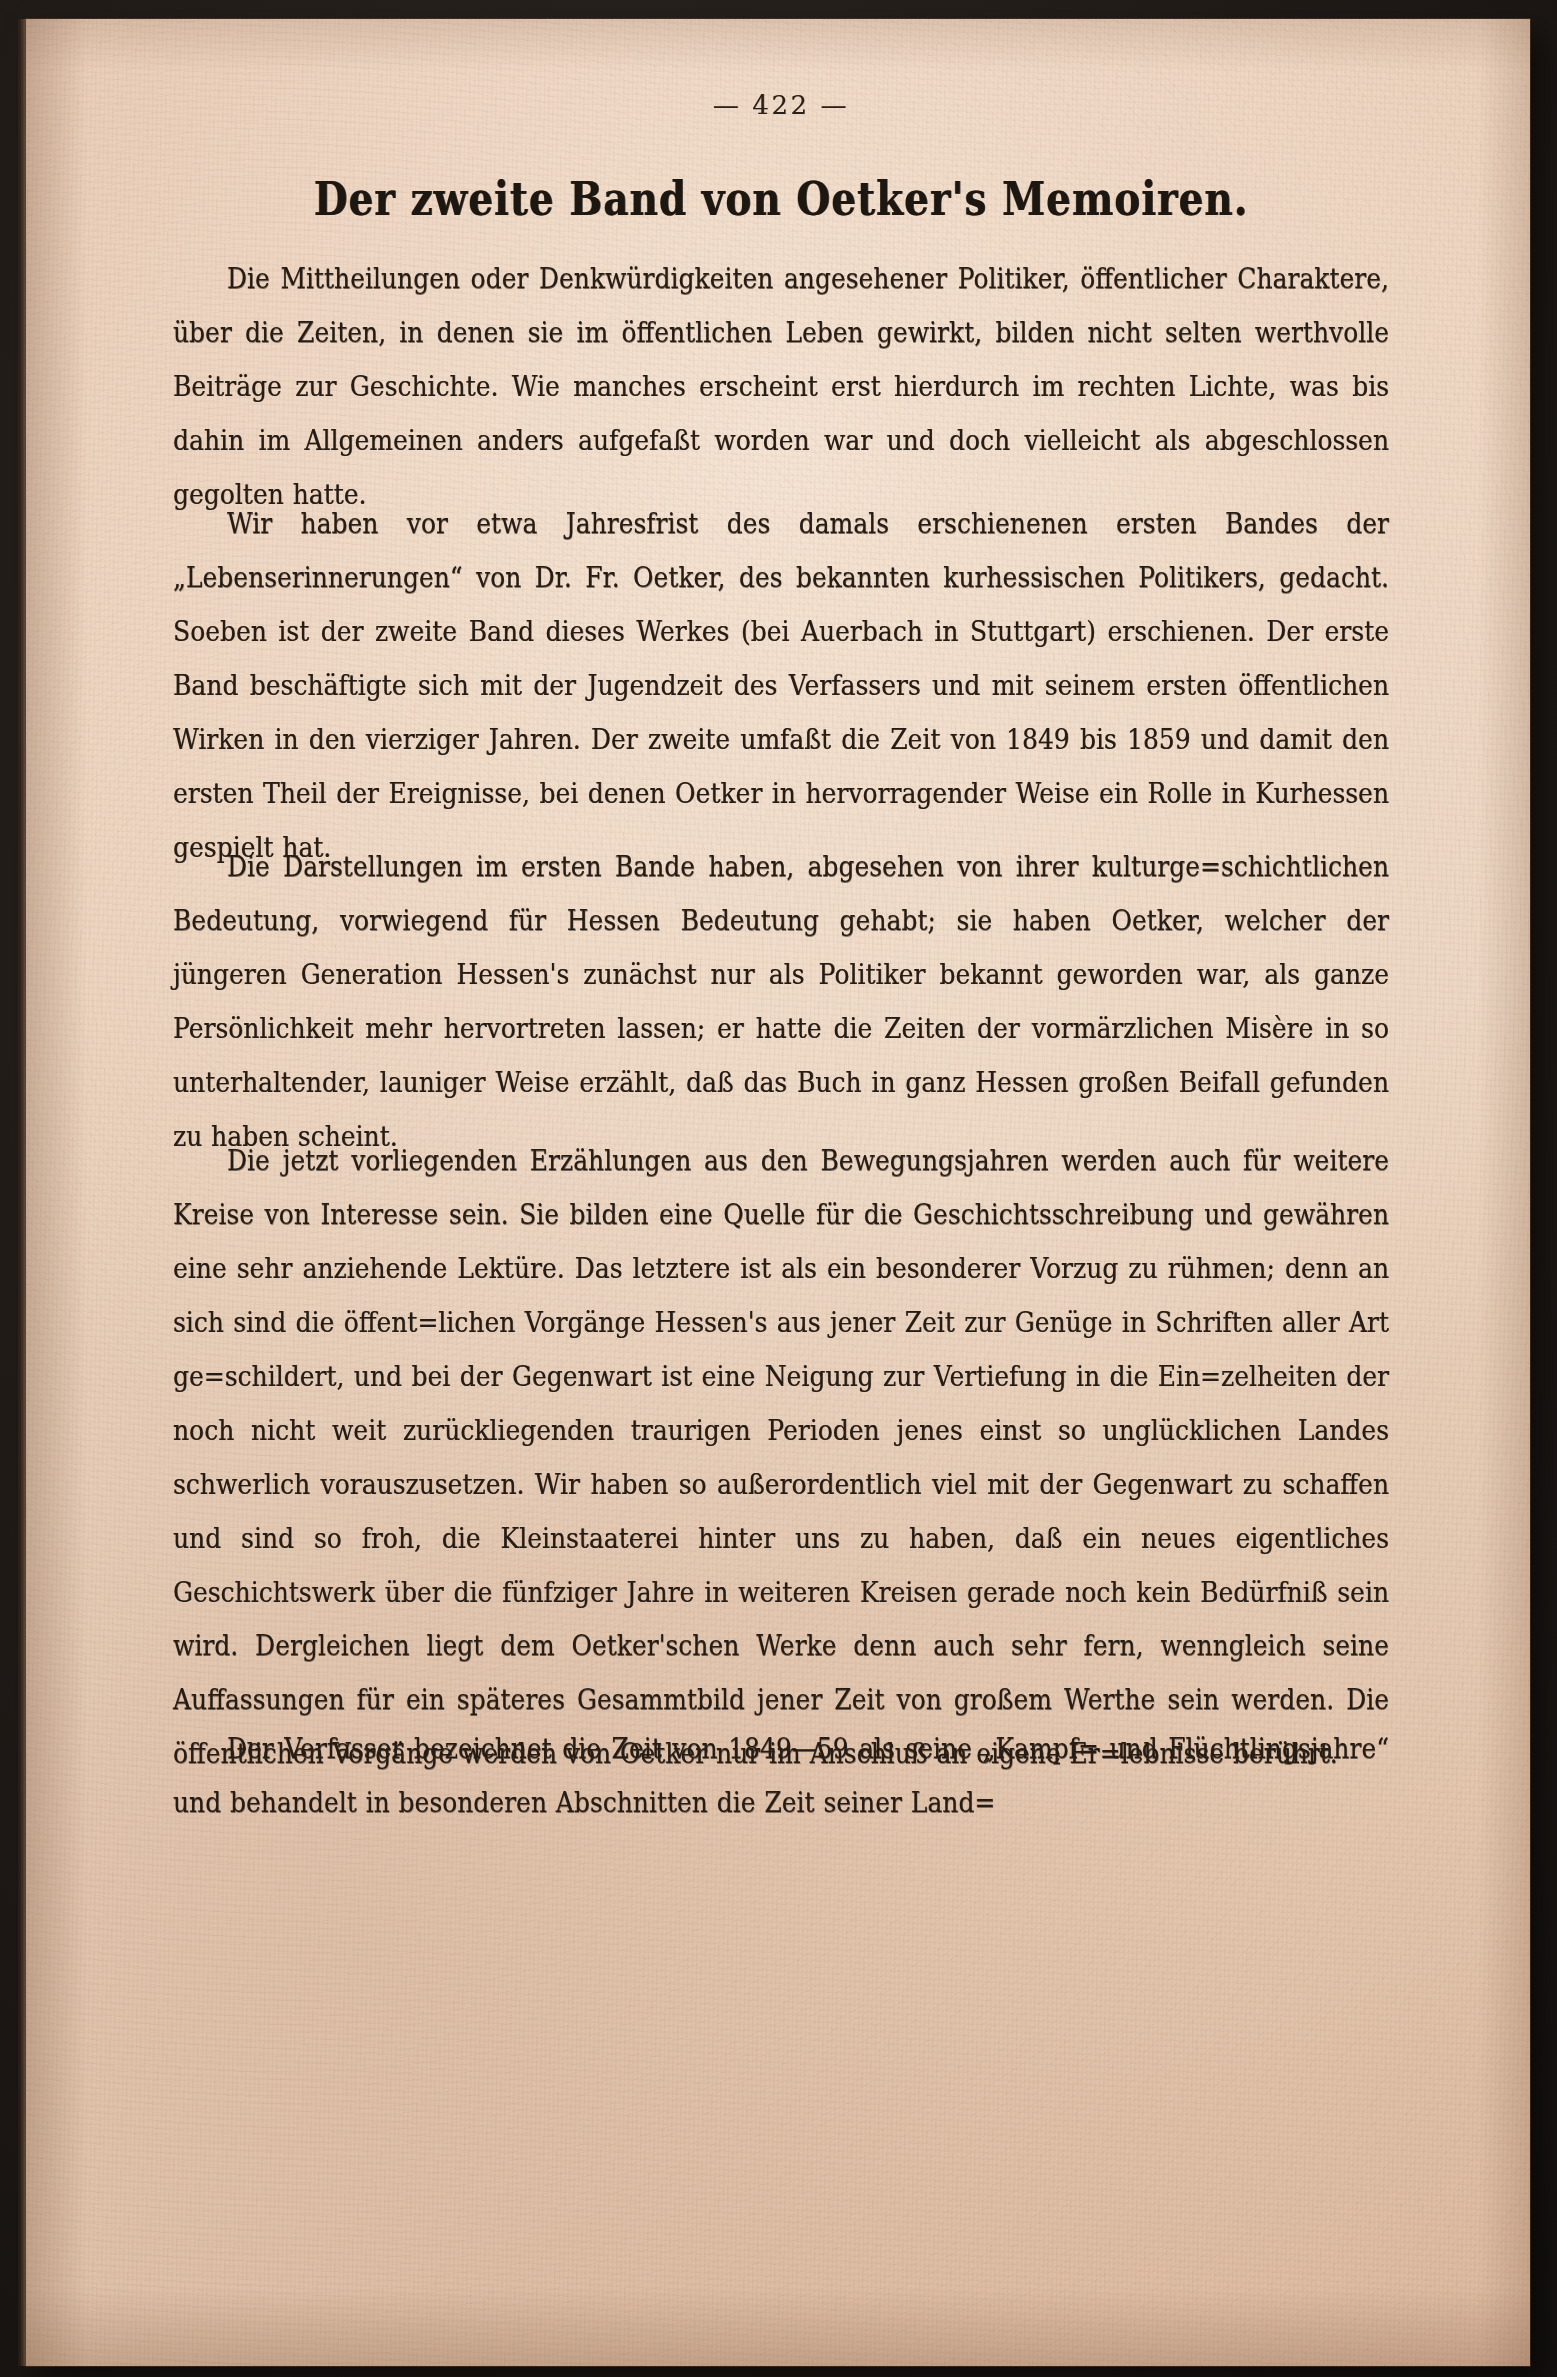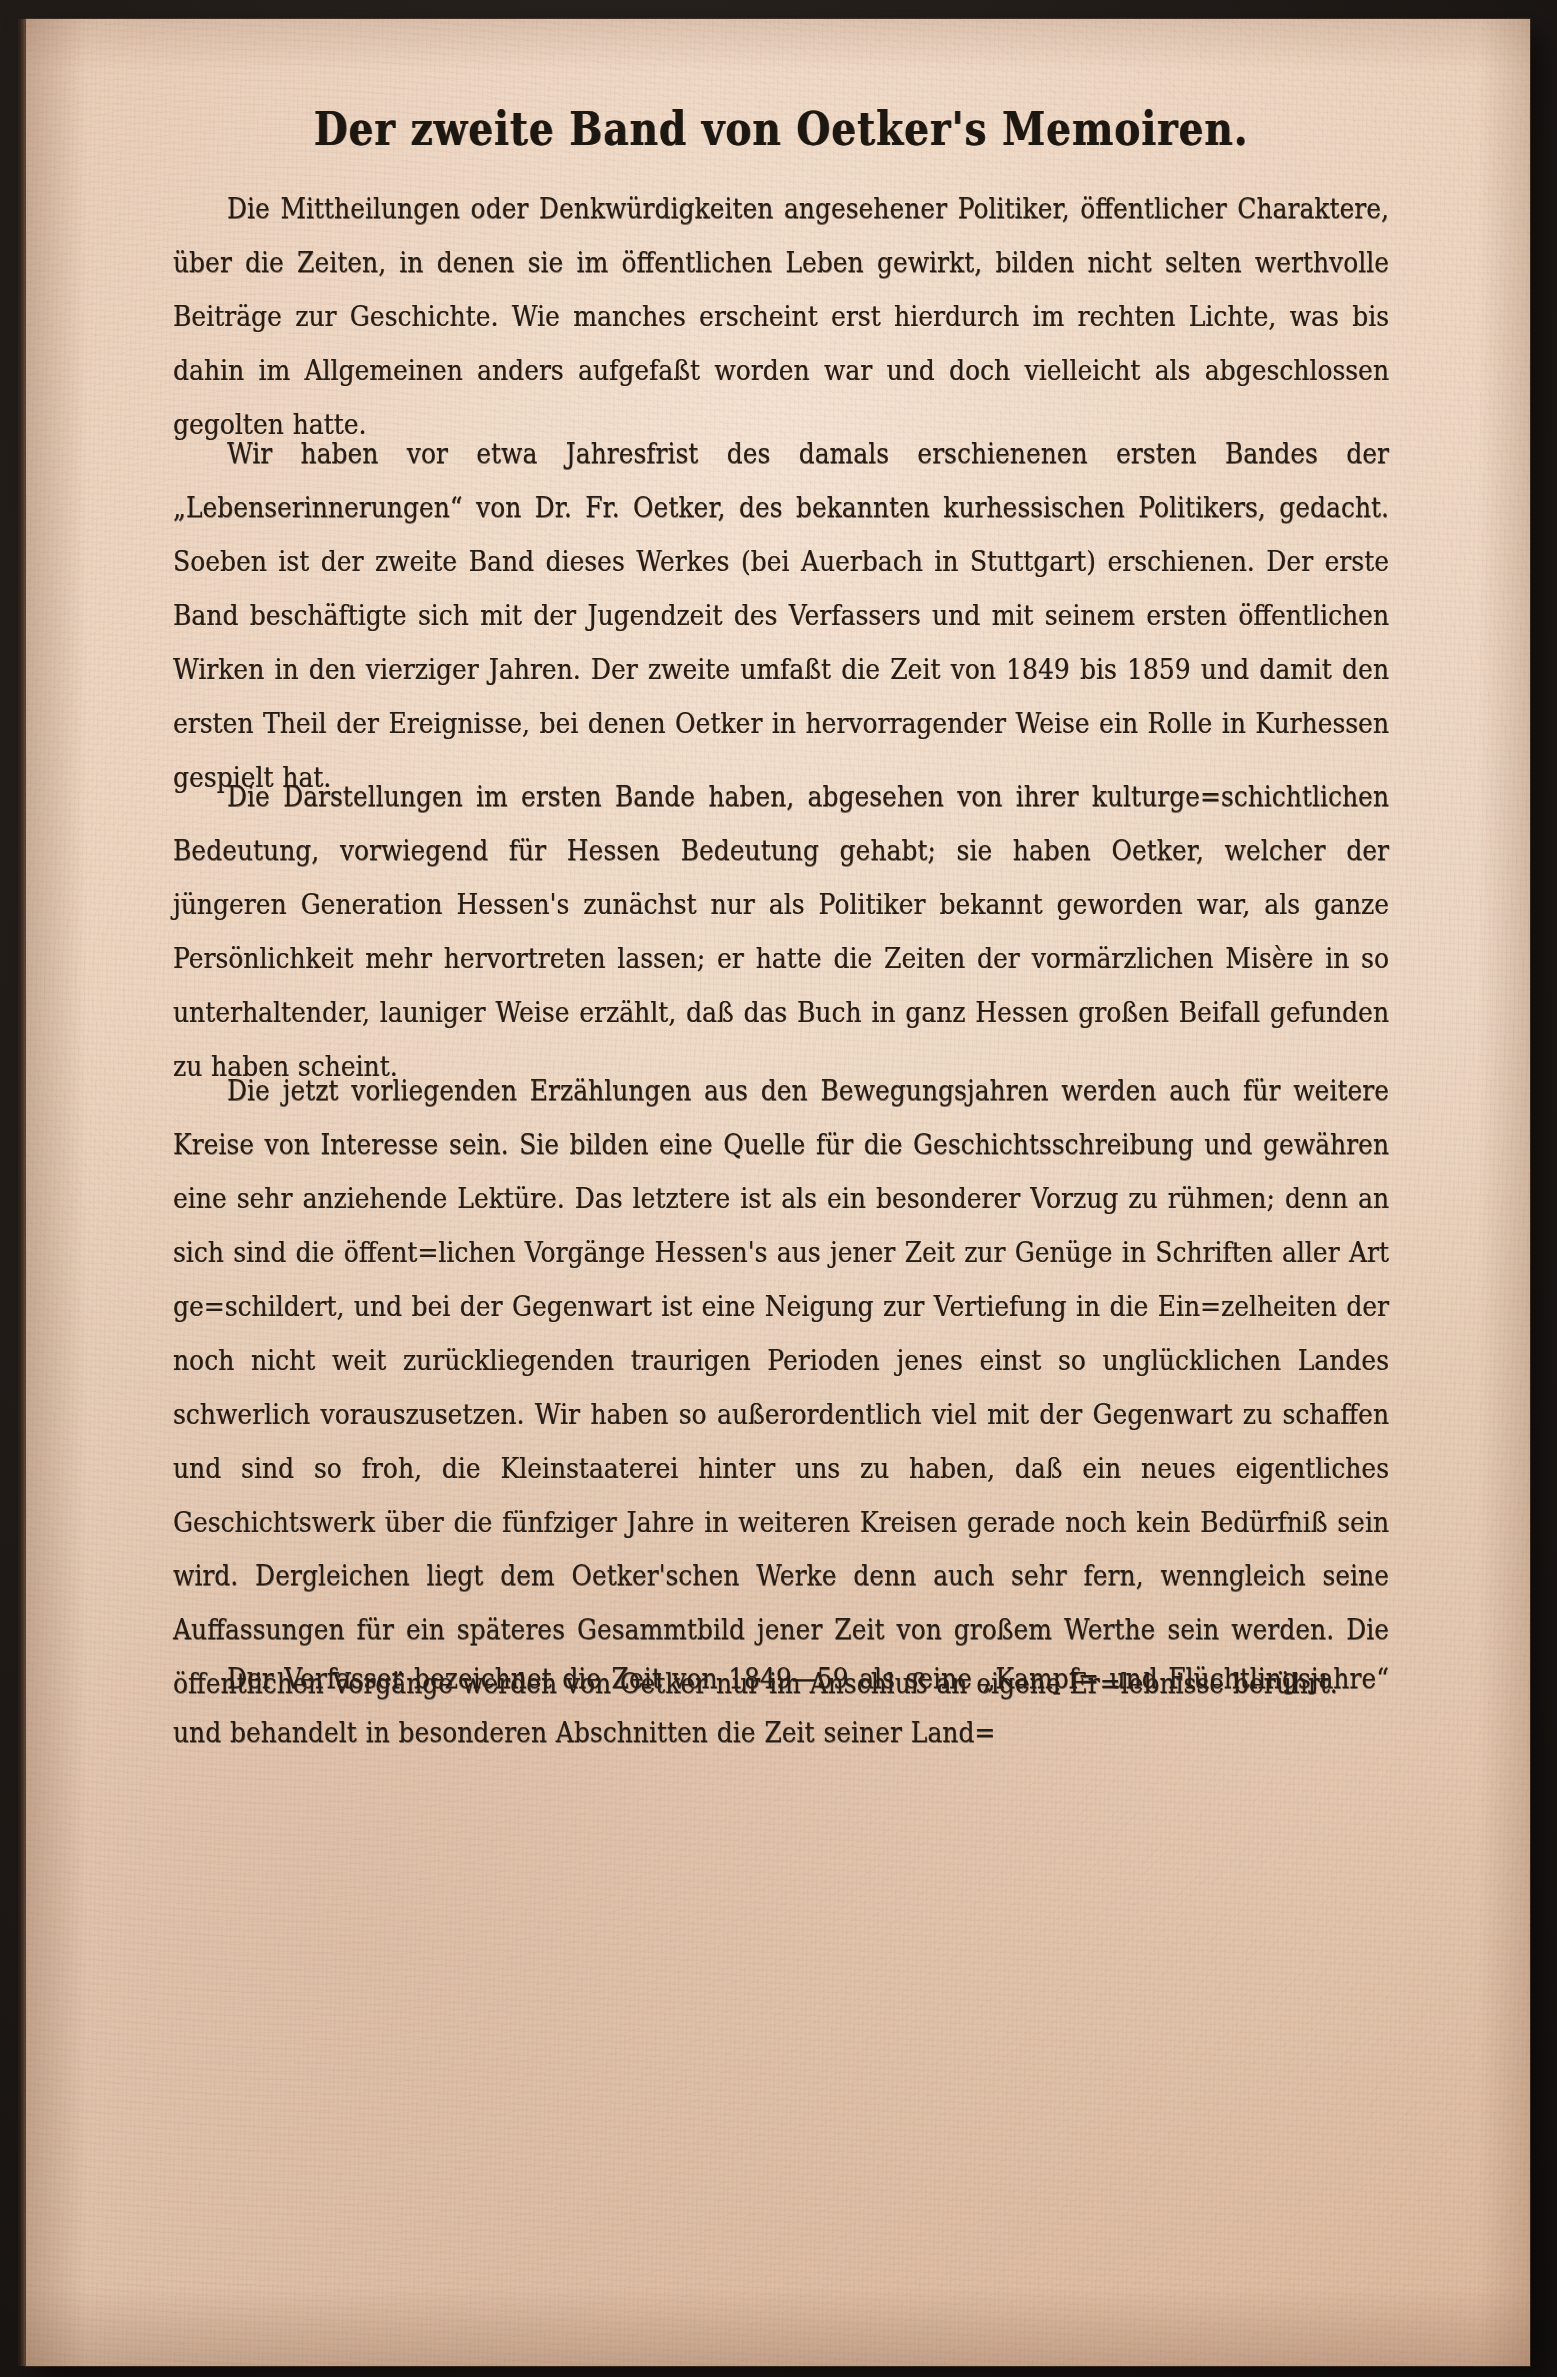--- a/index.html
+++ b/index.html
@@ -132,20 +132,21 @@
 <body>
 
 <div id="scan-backdrop"></div>
 
 <div id="page-sheet">
   <div id="paper-grain"></div>
   <div id="paper-vignette"></div>
 
   <div id="text-column">
 
+    <div id="folio">—  422  —</div>
 
     <h1 id="page-title">Der zweite Band von Oetker's Memoiren.</h1>
 
     <div id="body-text">
       <p class="para" id="para-1"><span class="indent"></span><span>Die Mittheilungen oder Denkwürdigkeiten angesehener Politiker, öffentlicher Charaktere, über die Zeiten, in denen sie im öffentlichen Leben gewirkt, bilden nicht selten werthvolle Beiträge zur Geschichte. Wie manches erscheint erst hierdurch im rechten Lichte, was bis dahin im Allgemeinen anders aufgefaßt worden war und doch vielleicht als abgeschlossen gegolten hatte.</span></p>
 
       <p class="para" id="para-2"><span class="indent"></span><span>Wir haben vor etwa Jahresfrist des damals erschienenen ersten Bandes der „Lebenserinnerungen“ von Dr. Fr. Oetker, des bekannten kurhessischen Politikers, gedacht. Soeben ist der zweite Band dieses Werkes (bei Auerbach in Stuttgart) erschienen. Der erste Band beschäftigte sich mit der Jugendzeit des Verfassers und mit seinem ersten öffentlichen Wirken in den vierziger Jahren. Der zweite umfaßt die Zeit von 1849 bis 1859 und damit den ersten Theil der Ereignisse, bei denen Oetker in hervorragender Weise ein Rolle in Kurhessen gespielt hat.</span></p>
 
       <p class="para" id="para-3"><span class="indent"></span><span>Die Darstellungen im ersten Bande haben, abgesehen von ihrer kulturge=schichtlichen Bedeutung, vorwiegend für Hessen Bedeutung gehabt; sie haben Oetker, welcher der jüngeren Generation Hessen's zunächst nur als Politiker bekannt geworden war, als ganze Persönlichkeit mehr hervortreten lassen; er hatte die Zeiten der vormärzlichen Misère in so unterhaltender, launiger Weise erzählt, daß das Buch in ganz Hessen großen Beifall gefunden zu haben scheint.</span></p>
 

